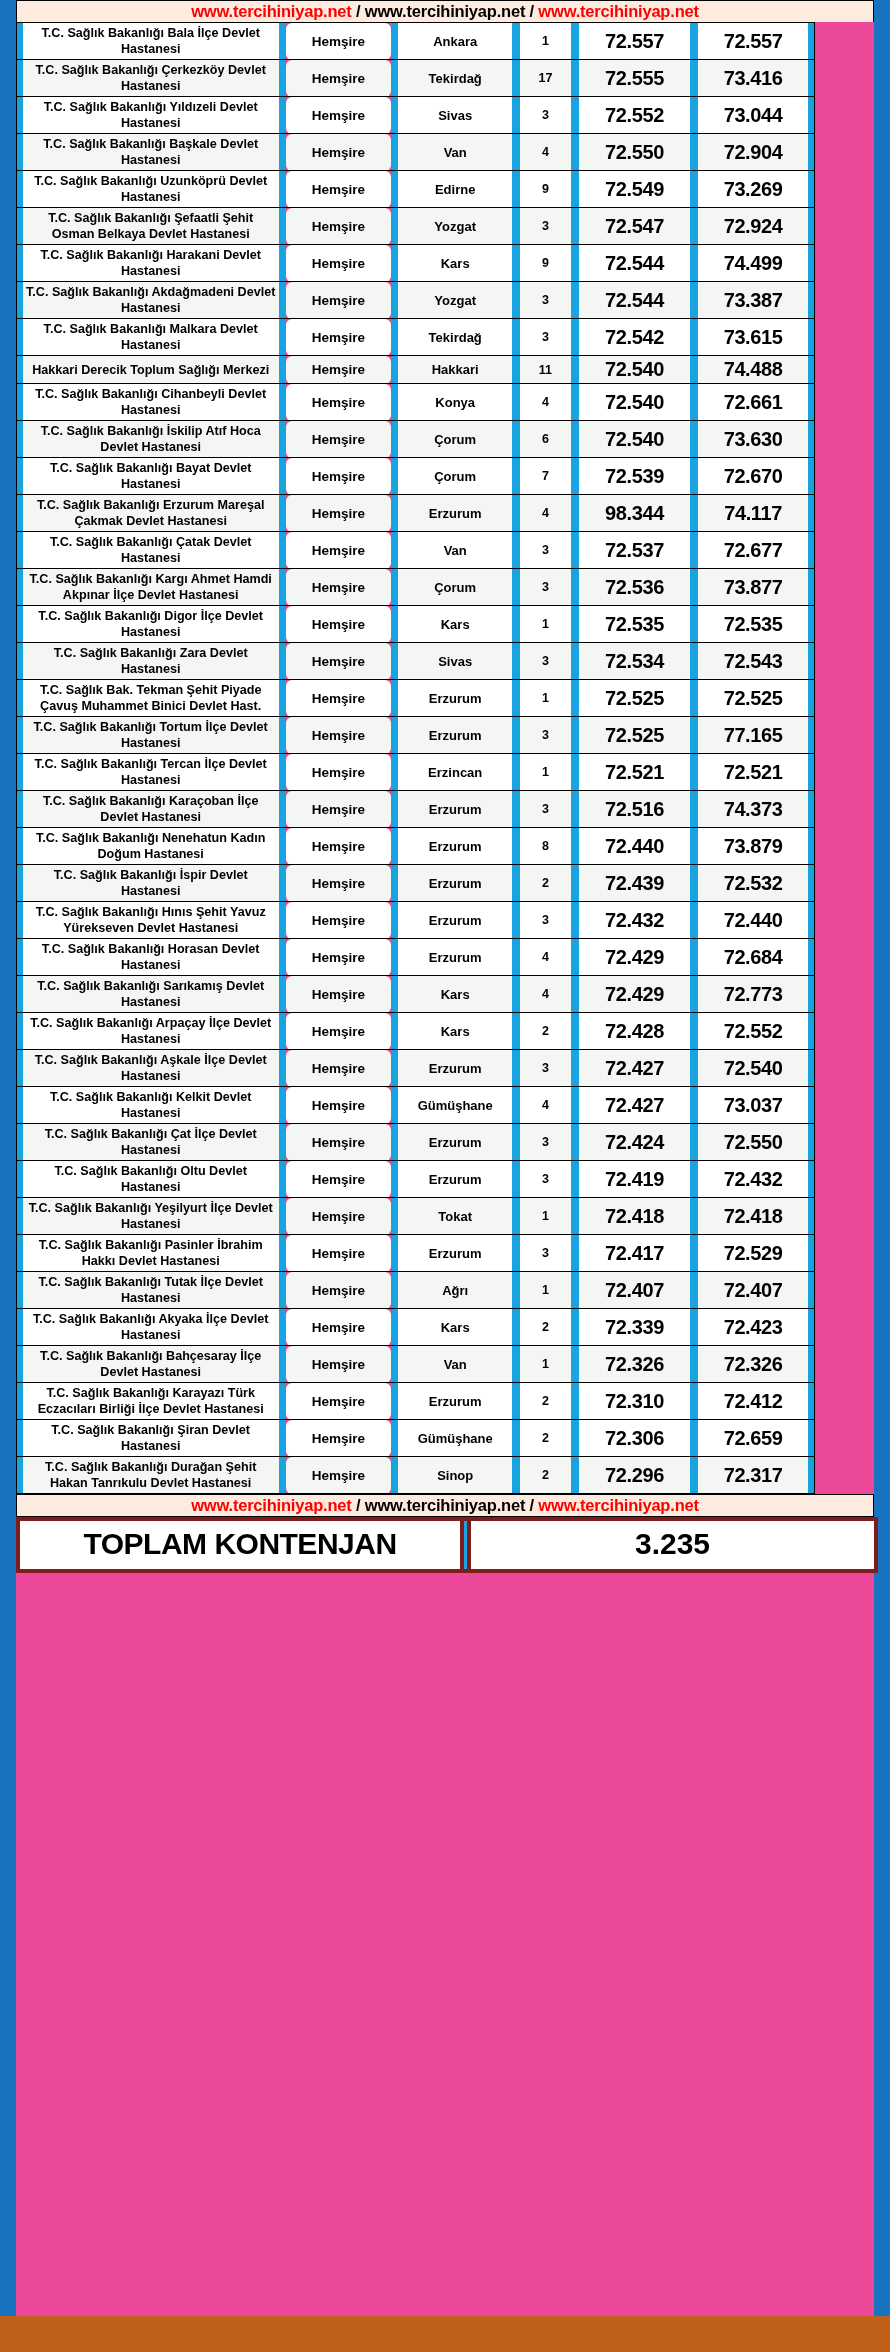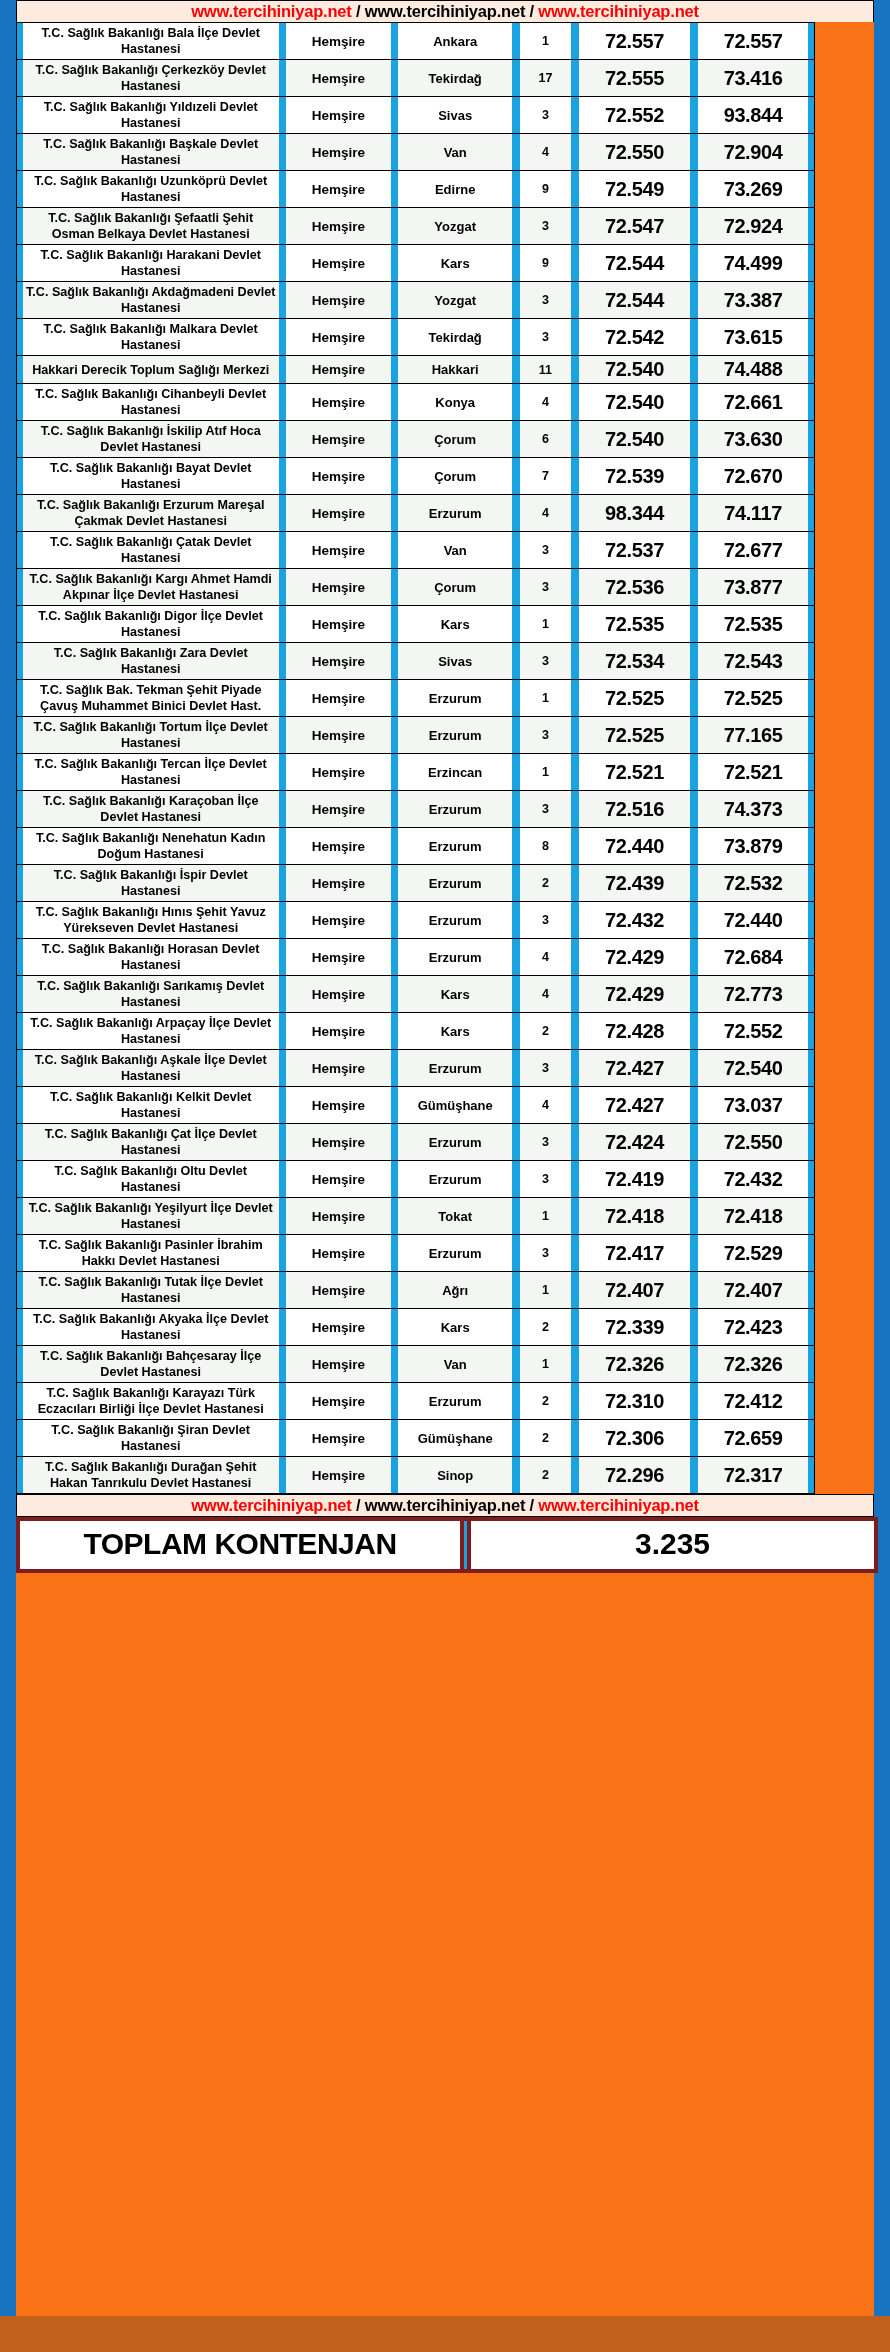--- a/index.html
+++ b/index.html
@@ -9,21 +9,21 @@
     background: #ffffff;
   }
   body {
     width: 890px;
     font-family: "Liberation Sans", sans-serif;
   }
   #page {
     width: 890px;
     height: 2352px;
     position: relative;
-    background: #f97316;
+    background: #ec4899;
     overflow: hidden;
   }
   
   .rail {
     position: absolute;
     top: 0;
     width: 16px;
     height: 2352px;
     background: #1873c0;
   }
@@ -87,21 +87,21 @@
   td.sep-outer {
     background: #19a3e0 !important;
     padding: 0;
     border-top: none;
     border-bottom: none;
   }
   td.edge-l { border-left: 1px solid #000; }
   td.edge-r { border-right: 1px solid #000; }
 
   .c-name   { font-size: 12.6px; line-height: 16px; }
-  .c-title  { font-size: 13.5px; }
+  .c-title  { font-size: 13.5px; border-radius: 6px; }
   .c-city   { font-size: 13px; }
   .c-quota  { font-size: 12.5px; }
   .c-score  { font-size: 20px; letter-spacing: -0.4px; }
 
   
   table.total {
     border-collapse: collapse;
     width: 858px;
     table-layout: fixed;
   }
@@ -183,21 +183,21 @@
             <td class="c-name">T.C. Sağlık Bakanlığı Yıldızeli Devlet Hastanesi</td>
             <td class="sep"></td>
             <td class="c-title">Hemşire</td>
             <td class="sep"></td>
             <td class="c-city">Sivas</td>
             <td class="sep"></td>
             <td class="c-quota">3</td>
             <td class="sep"></td>
             <td class="c-score">72.552</td>
             <td class="sep"></td>
-            <td class="c-score">93.844</td>
+            <td class="c-score">73.044</td>
             <td class="sep-outer edge-r"></td>
           </tr>
           <tr class="alt">
             <td class="sep-outer edge-l"></td>
             <td class="c-name">T.C. Sağlık Bakanlığı Başkale Devlet Hastanesi</td>
             <td class="sep"></td>
             <td class="c-title">Hemşire</td>
             <td class="sep"></td>
             <td class="c-city">Van</td>
             <td class="sep"></td>

